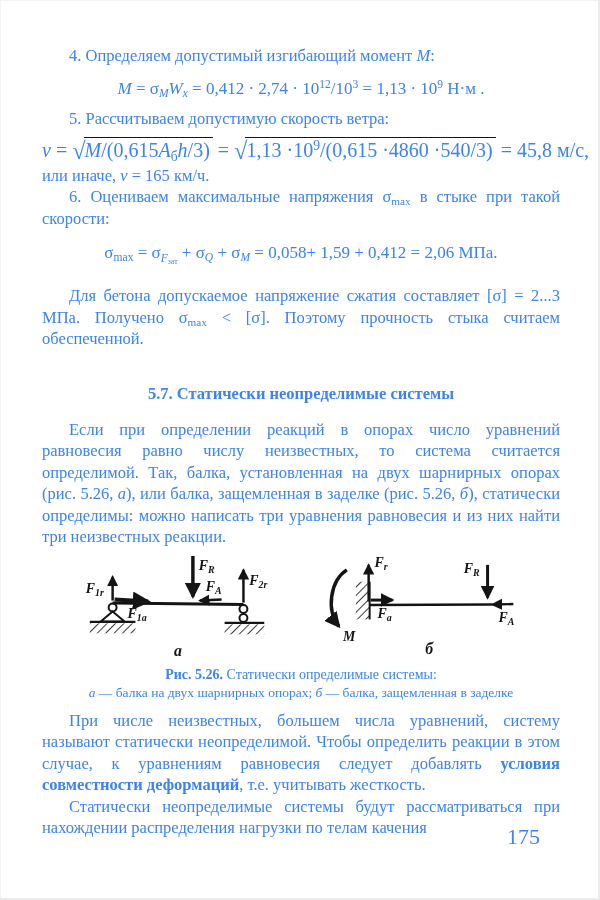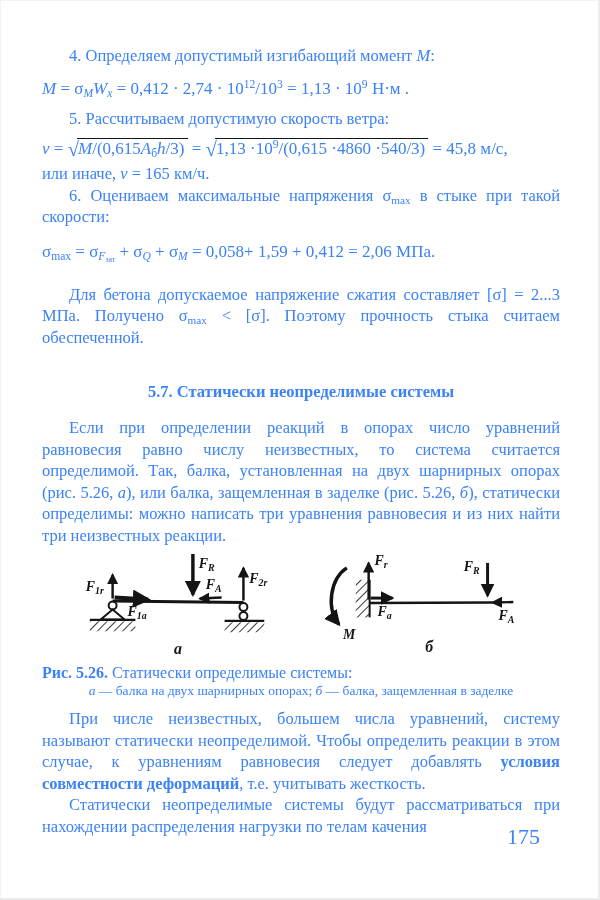--- a/index.html
+++ b/index.html
@@ -9,35 +9,35 @@
     box-sizing:border-box;
     background:#ffffff;
     box-shadow: inset -2px -2px 0 #ececec, inset 1px 1px 0 #f3f3f3;
     padding:45px 40px 0 42px;
     font-family:"Liberation Serif","DejaVu Serif",serif;
     color:#3b82f6;
     overflow:hidden;
   }
   p{margin:0;font-size:16.5px;line-height:21.5px;text-align:justify;}
   .indent{text-indent:27px;}
-  .formula{font-size:17px;line-height:24px;text-align:left;white-space:nowrap;}
-  .formula-left{font-size:17px;line-height:24px;text-align:left;white-space:nowrap;}
+  .formula{font-size:17px;line-height:24px;text-align:center;white-space:nowrap;}
+  .formula-left{font-size:20px;line-height:24px;text-align:right;white-space:nowrap;}
   .it{font-style:italic;}
   .bf{font-weight:bold;}
   .sub{font-size:0.68em;vertical-align:-0.28em;line-height:0;}
   .sup{font-size:0.68em;vertical-align:0.52em;line-height:0;}
   .rt{font-size:1.22em;margin-right:-2px;vertical-align:-0.08em;}
   .rad{display:inline-block;border-top:1.7px solid #161616;padding:1px 3px 0 1px;line-height:1.1;}
   .heading{font-size:16.5px;font-weight:bold;text-align:center;margin:34px 0 15px 0;}
   .fm{margin:10px 0 7px 0;}
   .fv{margin:8px 0 2px 0;}
   .fs{margin:12px 0 10px 0;}
   .pc{margin-top:20px;}
   .figure-row{display:flex;justify-content:space-between;align-items:flex-start;margin-top:5px;width:518px;}
-  .cap1{font-size:16px;line-height:18px;margin-top:2px;white-space:nowrap;}
+  .cap1{text-align:center;font-size:14px;line-height:18px;margin-top:2px;white-space:nowrap;}
   .cap2{text-align:center;font-size:13.5px;line-height:17px;white-space:nowrap;}
   .pu{margin-top:9px;}
   .page-num{position:absolute;top:824px;right:60px;font-size:22px;}
   svg{display:block;}
   .flabel{font-family:"Liberation Serif","DejaVu Serif",serif;font-style:italic;font-weight:bold;font-size:14px;fill:#141414;}
   .fsub{font-size:10px;}
   .dlabel{font-family:"Liberation Serif","DejaVu Serif",serif;font-style:italic;font-weight:bold;font-size:16px;fill:#141414;}
   .stroke{stroke:#141414;fill:none;}
 </style>
 </head>

